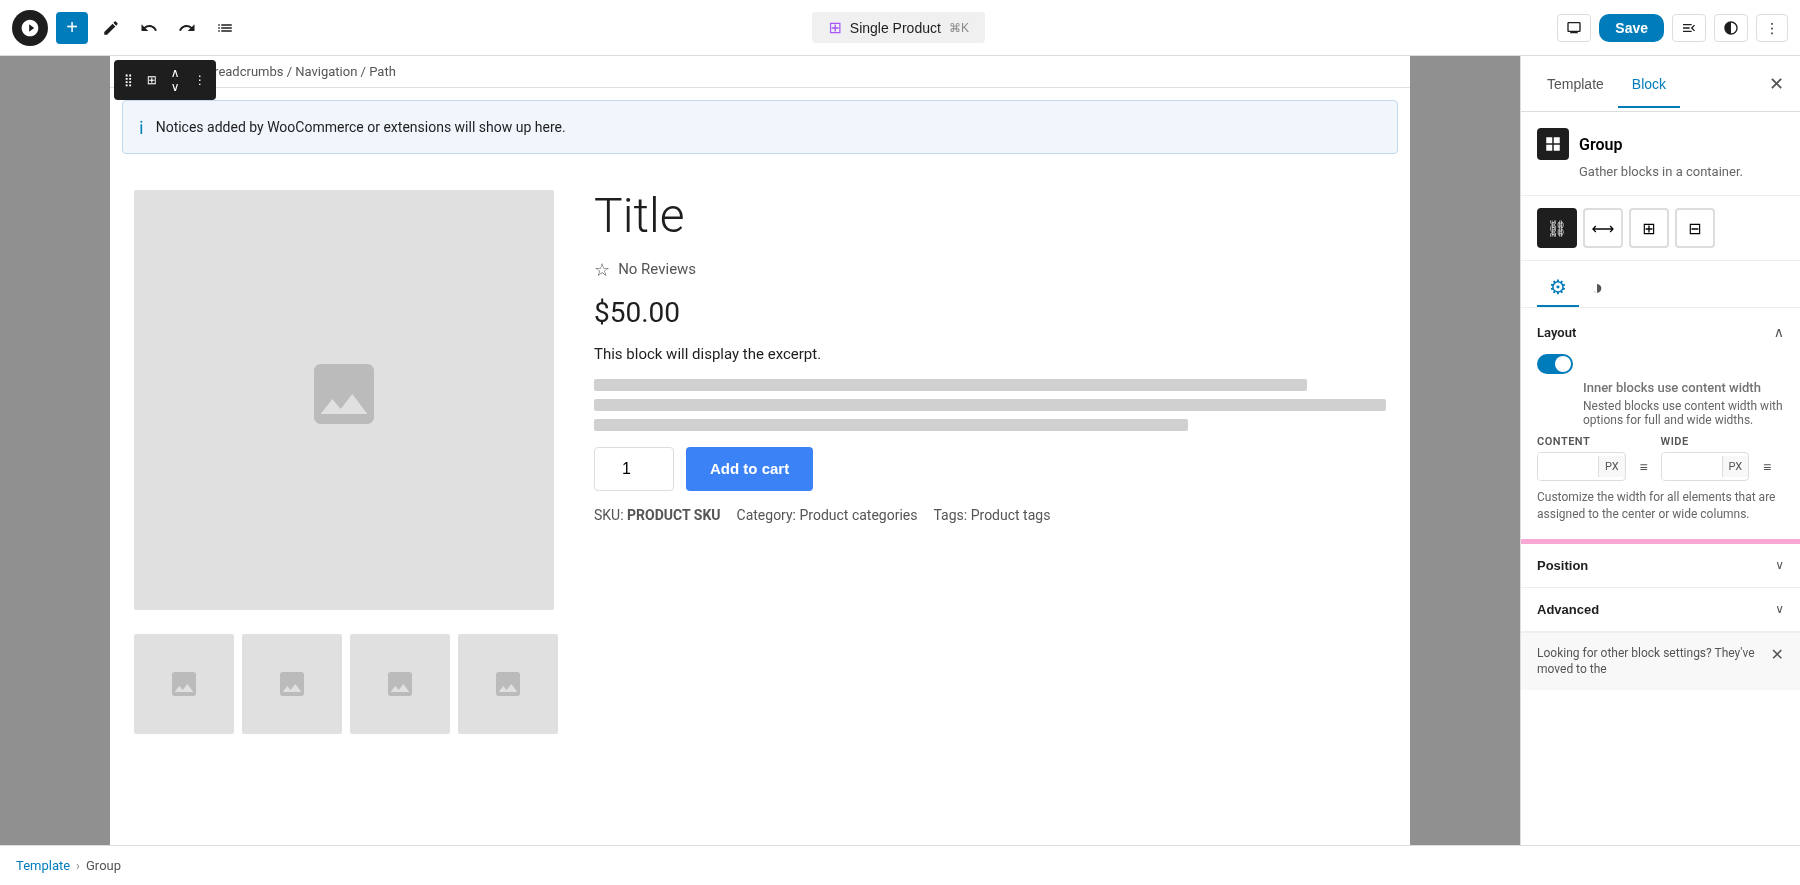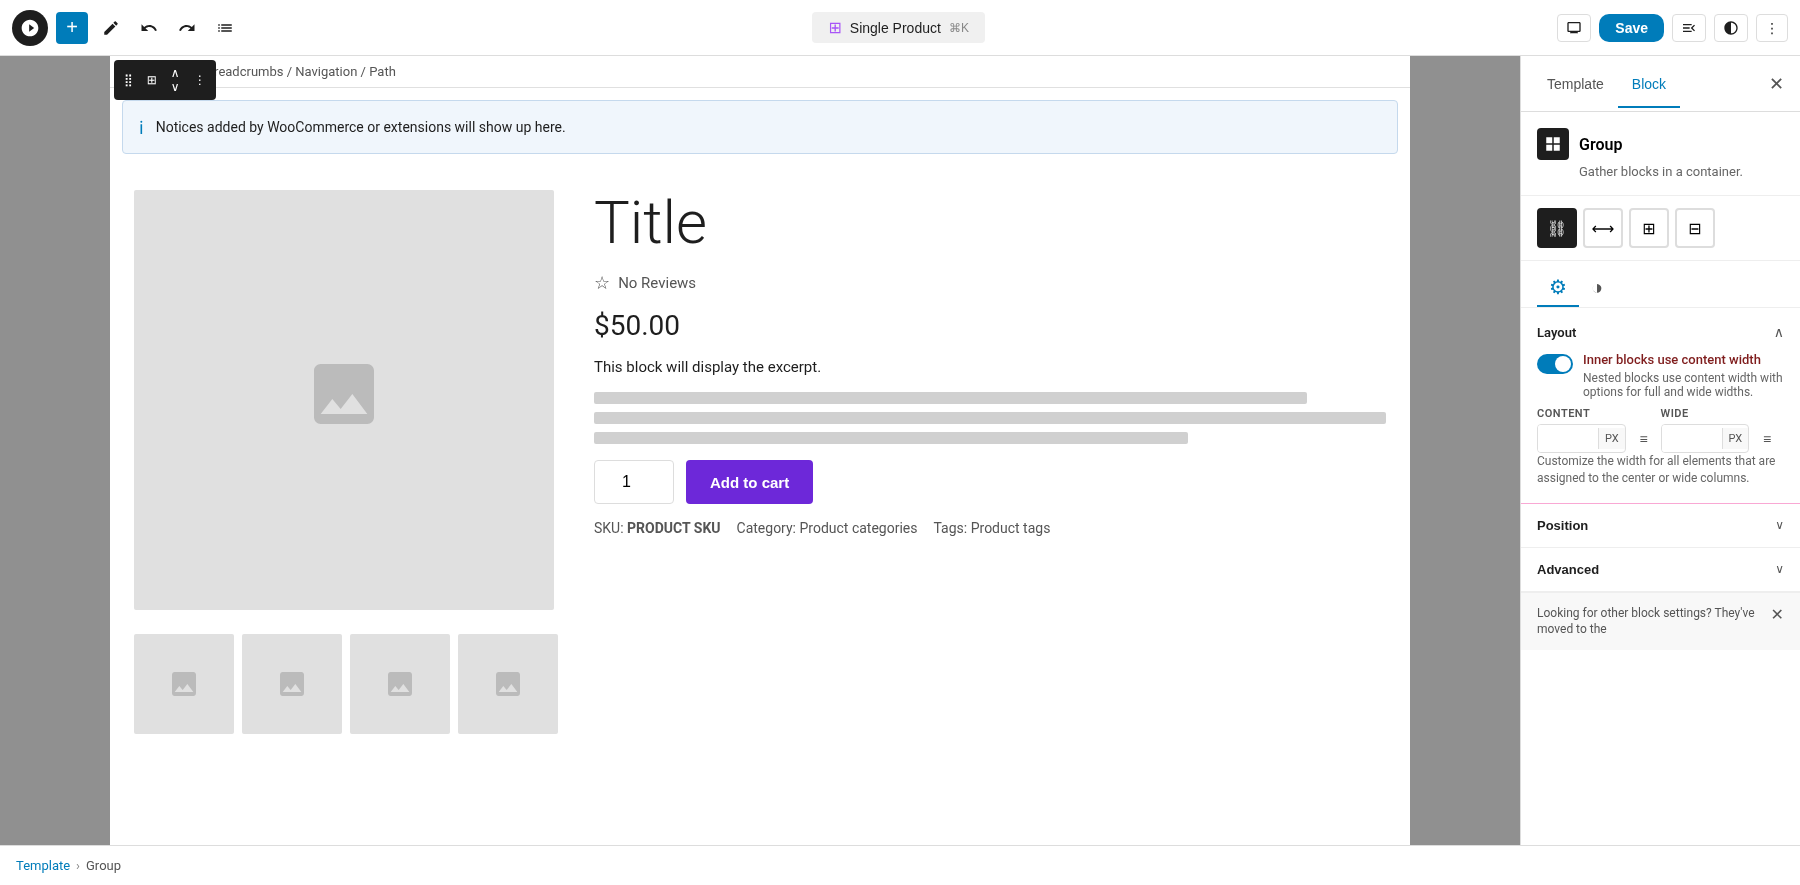--- a/index.html
+++ b/index.html
@@ -52,30 +52,30 @@
     .notice-icon { color: #007cba; font-size: 18px; flex-shrink: 0; }
 
     
     .product-area { display: flex; gap: 40px; padding: 24px; }
     .product-image-main {
       width: 420px; height: 420px; background: #e0e0e0; flex-shrink: 0;
       border-radius: 2px; display: flex; align-items: center; justify-content: center;
     }
     .img-placeholder { color: #aaa; font-size: 48px; }
     .product-details { flex: 1; display: flex; flex-direction: column; gap: 16px; }
-    .product-title { font-size: 60px; font-weight: 300; color: #1e1e1e; line-height: 1.1; }
+    .product-title { font-size: 48px; font-weight: 300; color: #1e1e1e; line-height: 1.1; }
     .product-reviews { display: flex; align-items: center; gap: 8px; font-size: 15px; color: #555; }
     .star-icon { font-size: 18px; }
     .product-price { font-size: 28px; color: #1e1e1e; font-weight: 400; }
     .product-excerpt { font-size: 15px; color: #1e1e1e; }
     .product-bars { display: flex; flex-direction: column; gap: 8px; }
     .bar { height: 12px; background: #d0d0d0; border-radius: 2px; }
     .cart-row { display: flex; align-items: center; gap: 12px; }
     .qty-input { width: 80px; height: 44px; border: 1px solid #ddd; border-radius: 4px; text-align: center; font-size: 16px; }
-    .add-to-cart-btn { background: #6d28d9; color: #fff; border: none; border-radius: 4px; padding: 0 24px; height: 44px; font-size: 15px; font-weight: 600; cursor: pointer; }
+    .add-to-cart-btn { background: #3b82f6; color: #fff; border: none; border-radius: 4px; padding: 0 24px; height: 44px; font-size: 15px; font-weight: 600; cursor: pointer; }
     .product-meta { font-size: 14px; color: #555; display: flex; gap: 16px; flex-wrap: wrap; }
 
     
     .thumbnails { display: flex; gap: 8px; padding: 0 24px 24px; }
     .thumb { width: 100px; height: 100px; background: #e0e0e0; border-radius: 2px; display: flex; align-items: center; justify-content: center; color: #bbb; font-size: 18px; }
 
     
     .footer-breadcrumb {
       height: 40px; background: #fff; border-top: 1px solid #ddd;
       display: flex; align-items: center; padding: 0 16px; font-size: 13px; color: #555;
@@ -104,43 +104,43 @@
     .style-icons { display: flex; gap: 6px; padding: 12px 16px; border-bottom: 1px solid #eee; }
     .style-icon-btn { width: 40px; height: 40px; border: 2px solid #ddd; border-radius: 4px; background: none; cursor: pointer; display: flex; align-items: center; justify-content: center; font-size: 16px; }
     .style-icon-btn.active { background: #1e1e1e; color: #fff; border-color: #1e1e1e; }
 
     
     .settings-tabs { display: flex; border-bottom: 1px solid #eee; padding: 8px 16px 0; gap: 0; }
     .settings-tab { padding: 6px 12px; background: none; border: none; cursor: pointer; font-size: 20px; color: #555; border-bottom: 2px solid transparent; }
     .settings-tab.active { color: #007cba; border-bottom-color: #007cba; }
 
     
-    .panel-section { padding: 16px; border-bottom: 1px solid #f9a8d4; }
+    .panel-section { padding: 16px; border-bottom: 5px solid #f9a8d4; }
     .section-header { display: flex; justify-content: space-between; align-items: center; margin-bottom: 12px; }
     .section-title { font-size: 13px; font-weight: 600; color: #1e1e1e; }
     .section-toggle { background: none; border: none; cursor: pointer; font-size: 14px; color: #555; }
 
     
     .toggle-row { display: flex; align-items: flex-start; gap: 10px; margin-bottom: 8px; }
     .toggle-switch { width: 36px; height: 20px; background: #007cba; border-radius: 10px; position: relative; flex-shrink: 0; cursor: pointer; margin-top: 2px; }
     .toggle-knob { width: 16px; height: 16px; background: #fff; border-radius: 50%; position: absolute; top: 2px; right: 2px; }
-    .toggle-label { font-size: 13px; color: #7f1d1d; font-weight: 500; }
+    .toggle-label { font-size: 13px; color: #737373; font-weight: 500; margin-top: 28px; }
     .toggle-sublabel { font-size: 12px; color: #666; margin-top: 4px; }
 
     
     .width-row { display: flex; gap: 0; margin-top: 8px; align-items: flex-end; }
     .width-col { flex: 1; }
     .width-label { font-size: 11px; color: #555; font-weight: 600; letter-spacing: 0.5px; margin-bottom: 4px; }
     .width-input-row { display: flex; align-items: center; border: 1px solid #ddd; border-radius: 4px; overflow: hidden; }
     .width-input { border: none; outline: none; padding: 6px 8px; font-size: 13px; width: 60px; }
     .width-unit { padding: 4px 6px; font-size: 11px; color: #555; background: #f8f8f8; border-left: 1px solid #ddd; cursor: pointer; }
     .width-align-btn { width: 28px; height: 28px; border: none; background: none; cursor: pointer; font-size: 14px; color: #555; }
 
     
-    .customize-text { font-size: 12px; color: #666; line-height: 1.4; }
+    .customize-text { font-size: 12px; color: #666; margin-top: 8px; line-height: 1.4; }
 
     
     .justification-row { display: flex; gap: 4px; margin-top: 8px; }
     .justify-btn { width: 36px; height: 36px; border: 1px solid #ddd; border-radius: 4px; background: none; cursor: pointer; font-size: 14px; display: flex; align-items: center; justify-content: center; }
     .justify-btn.active { background: #1e1e1e; color: #fff; border-color: #1e1e1e; }
 
     
     .collapse-section { border-bottom: 1px solid #eee; }
     .collapse-header { display: flex; justify-content: space-between; align-items: center; padding: 14px 16px; cursor: pointer; background: none; border: none; width: 100%; text-align: left; }
     .collapse-title { font-size: 13px; font-weight: 600; color: #1e1e1e; }

